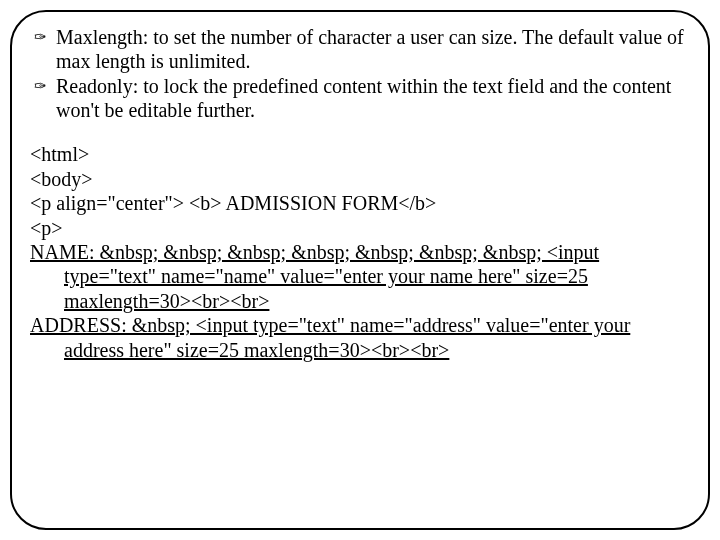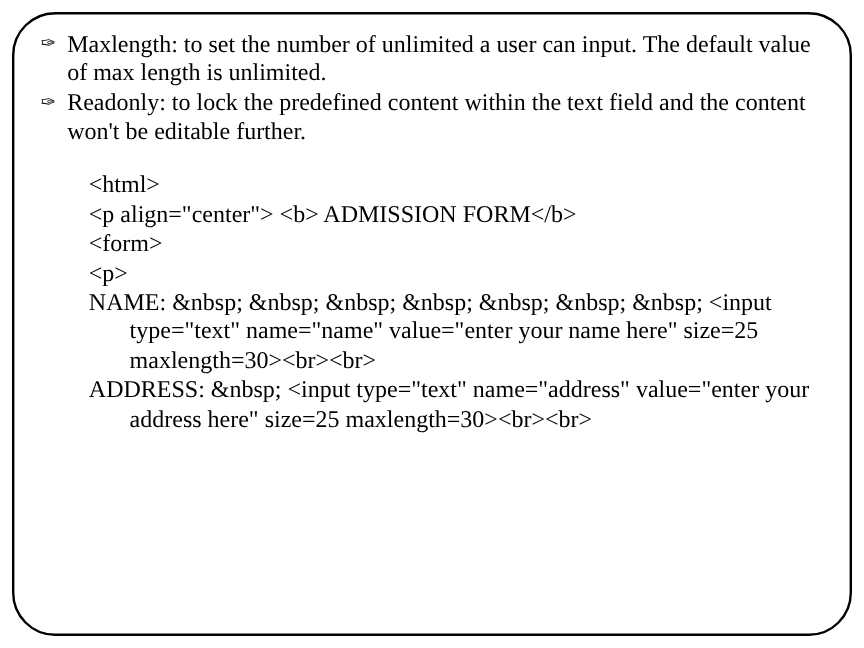--- a/index.html
+++ b/index.html
@@ -40,49 +40,49 @@
     top: 3px;
     font-size: 15px;
     color: #000;
   }
   .bullet-text {
     display: block;
   }
   .code-block {
     margin-top: 20px;
     line-height: 1.22;
-    margin-left: 44px;
   }
   .code-line {
     padding-left: 0;
     text-indent: 0;
   }
   .code-line.indent {
     padding-left: 34px;
     text-indent: -34px;
+    text-decoration: underline;
   }
 </style>
 </head>
 <body>
 
 <div class="slide">
 
   <ul class="bullets">
     <li>
       <span class="bullet-icon">✑</span>
-      <span class="bullet-text">Maxlength: to set the number of unlimited a user can input. The default value of max length is unlimited.</span>
+      <span class="bullet-text">Maxlength: to set the number of character a user can size. The default value of max length is unlimited.</span>
     </li>
     <li>
       <span class="bullet-icon">✑</span>
       <span class="bullet-text">Readonly: to lock the predefined content within the text field and the content won't be editable further.</span>
     </li>
   </ul>
 
   <div class="code-block">
     <div class="code-line">&lt;html&gt;</div>
+    <div class="code-line">&lt;body&gt;</div>
     <div class="code-line">&lt;p align="center"&gt; &lt;b&gt; ADMISSION FORM&lt;/b&gt;</div>
-    <div class="code-line">&lt;form&gt;</div>
     <div class="code-line">&lt;p&gt;</div>
     <div class="code-line indent">NAME: &amp;nbsp; &amp;nbsp; &amp;nbsp; &amp;nbsp; &amp;nbsp; &amp;nbsp; &amp;nbsp; &lt;input type="text" name="name" value="enter your name here" size=25 maxlength=30&gt;&lt;br&gt;&lt;br&gt;</div>
     <div class="code-line indent">ADDRESS: &amp;nbsp; &lt;input type="text" name="address" value="enter your address here" size=25 maxlength=30&gt;&lt;br&gt;&lt;br&gt;</div>
   </div>
 
 </div>
 
 </body></html>

